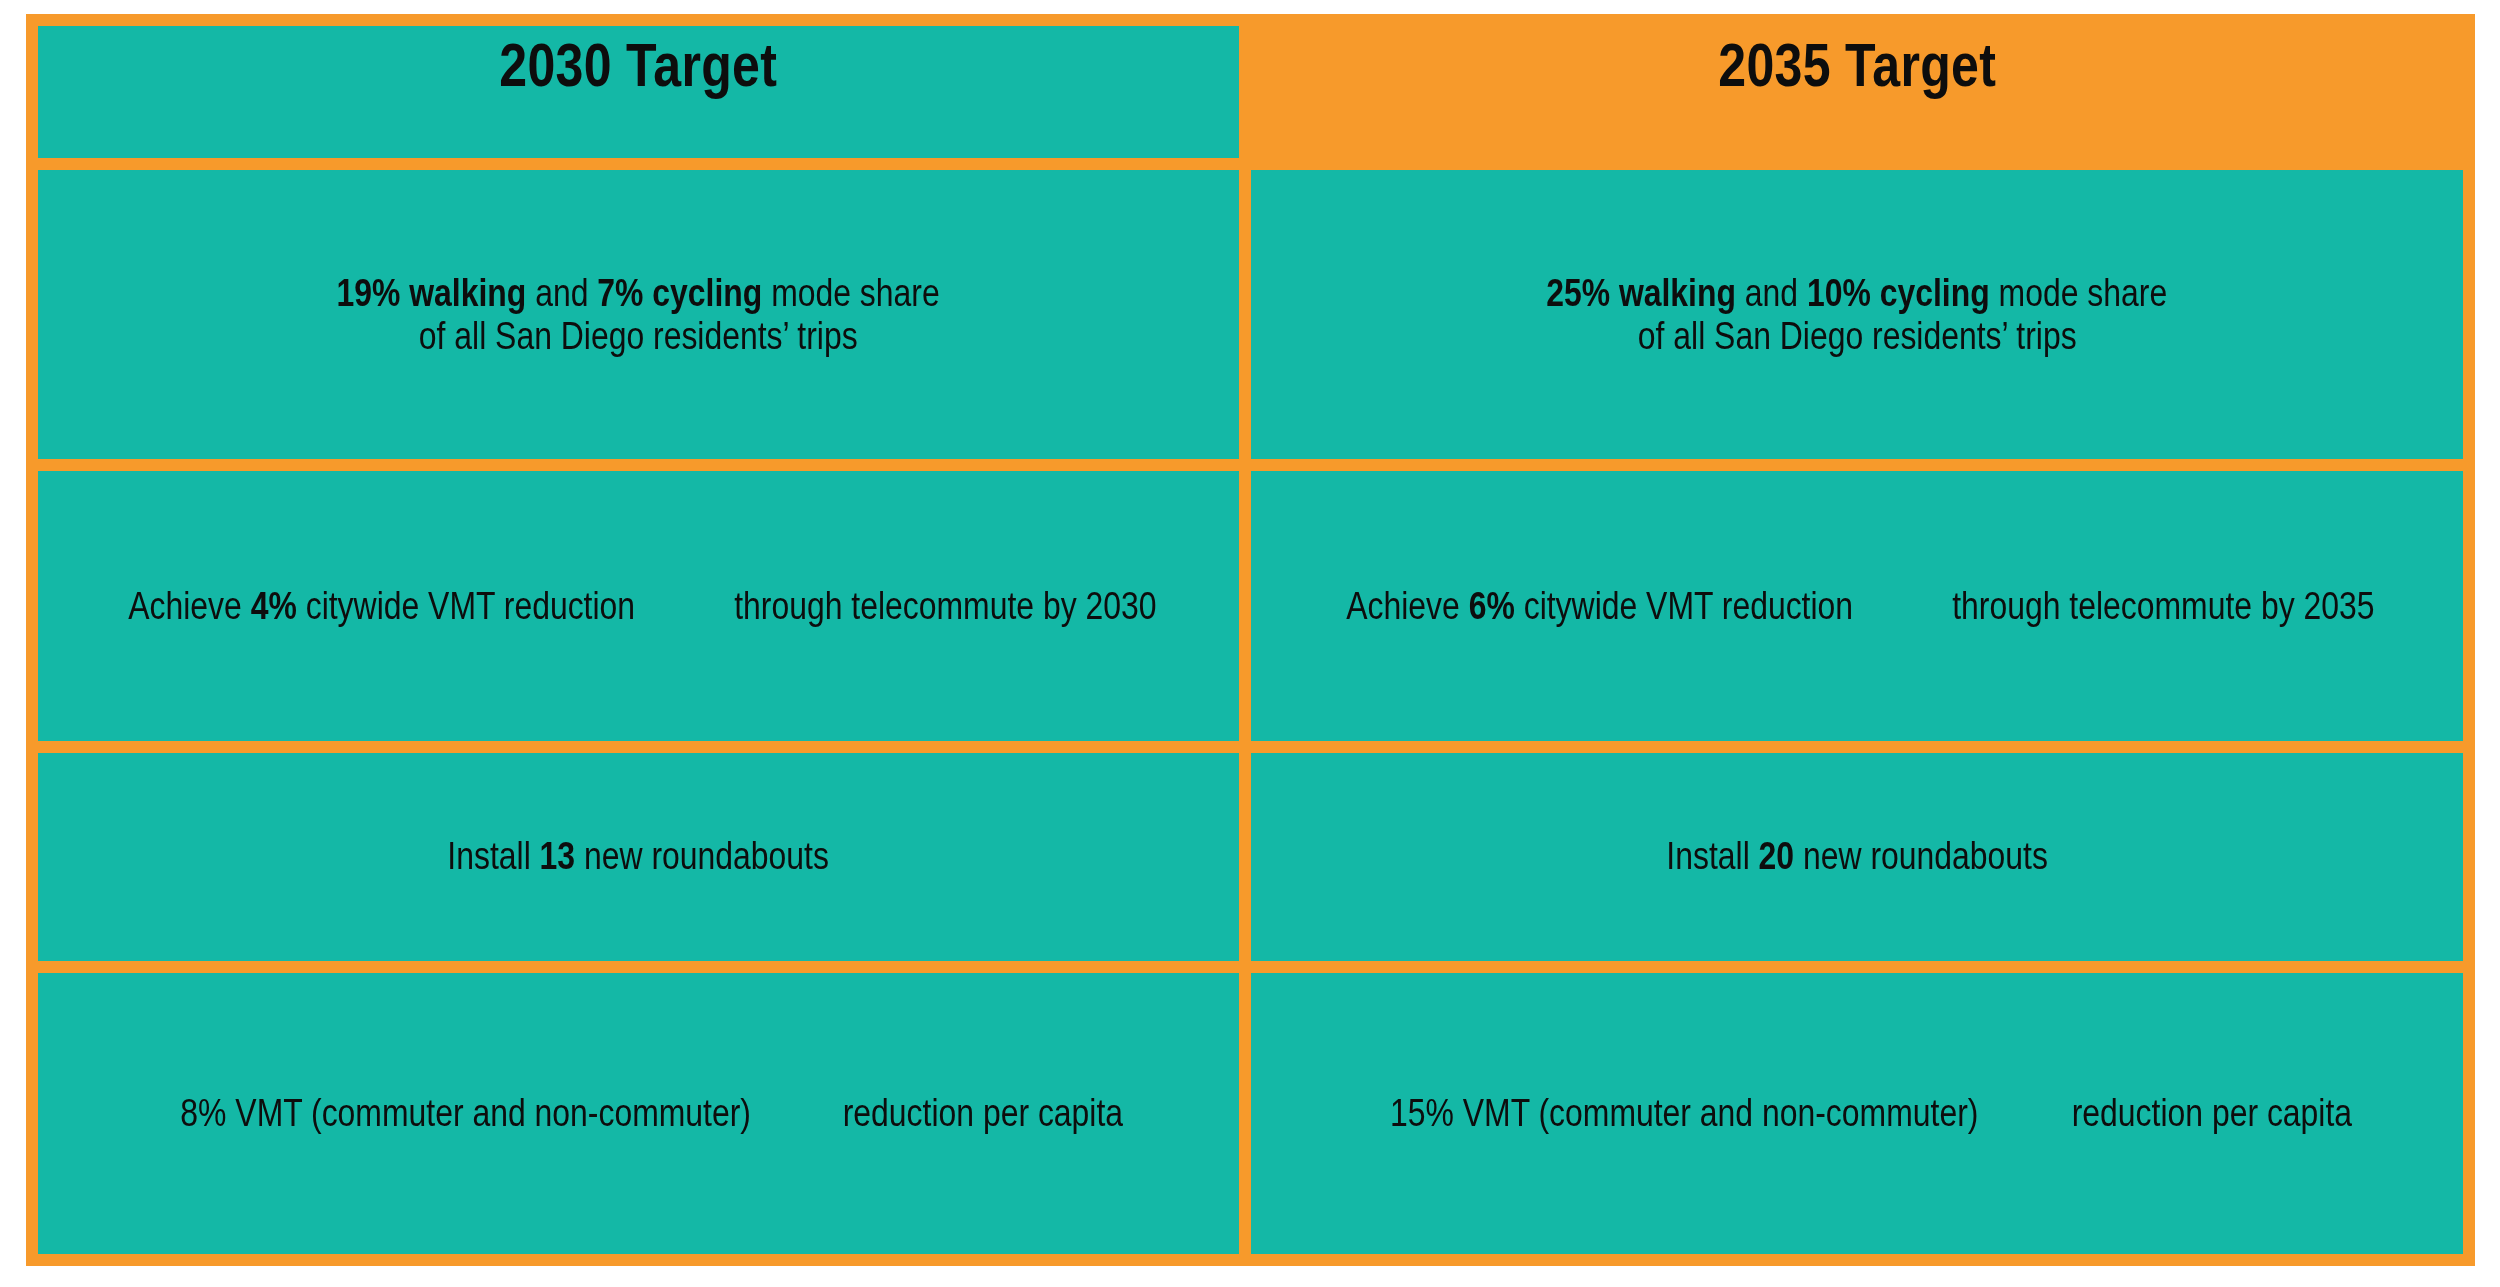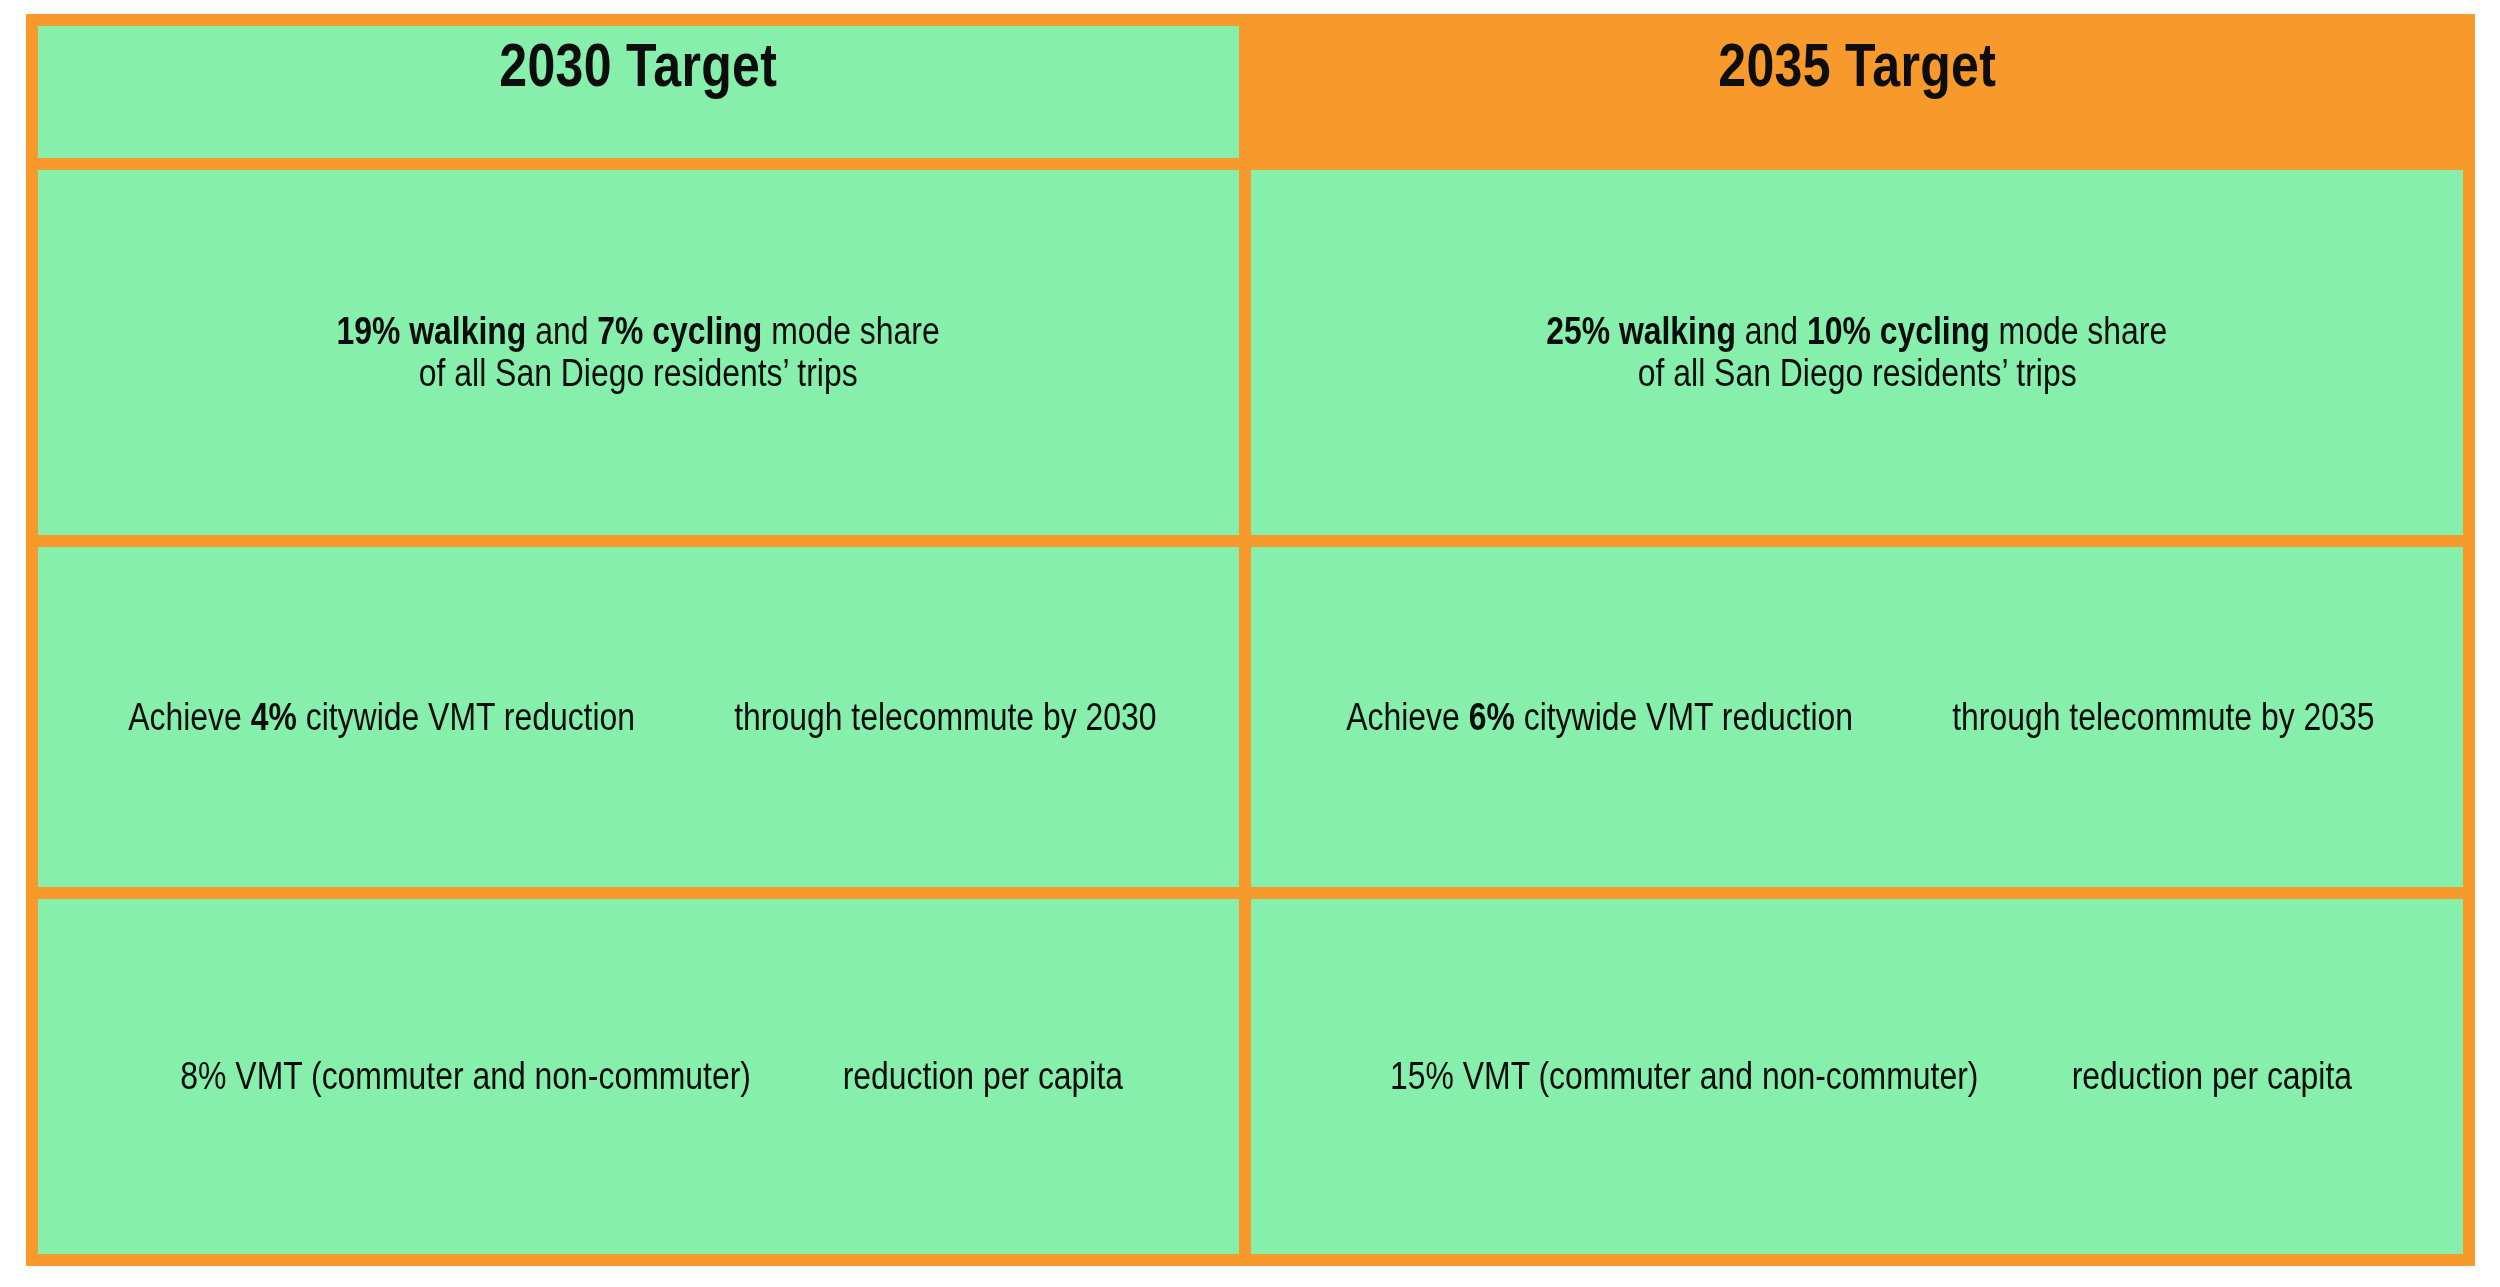--- a/index.html
+++ b/index.html
@@ -28,21 +28,21 @@
     height: 100%;
     border-collapse: separate;
     border-spacing: 0;
     table-layout: fixed;
   }
 
   table.targets td {
     box-sizing: border-box;
     text-align: center;
     vertical-align: middle;
-    background: #86efac;
+    background: #14b8a6;
     color: #0d0d0d;
     padding: 4px 28px;
   }
 
   
   .c-left   { border-left: 12px solid var(--accent); }
   .c-right  { border-right: 12px solid var(--accent); }
   .r-top    { border-top: 12px solid var(--accent); }
   .r-bottom { border-bottom: 12px solid var(--accent); }
 
@@ -115,20 +115,28 @@
         <td class="body-cell c-left c-right r-bottom">
           <div class="body-text"><span>Achieve </span><b>4%</b><span> citywide VMT reduction</span></div>
           <div class="body-text"><span>through telecommute by 2030</span></div>
         </td>
         <td class="body-cell c-right r-bottom">
           <div class="body-text"><span>Achieve </span><b>6%</b><span> citywide VMT reduction</span></div>
           <div class="body-text"><span>through telecommute by 2035</span></div>
         </td>
       </tr>
 
+      <tr class="row-4">
+        <td class="body-cell c-left c-right r-bottom">
+          <div class="body-text"><span>Install </span><b>13</b><span> new roundabouts</span></div>
+        </td>
+        <td class="body-cell c-right r-bottom">
+          <div class="body-text"><span>Install </span><b>20</b><span> new roundabouts</span></div>
+        </td>
+      </tr>
 
       <tr class="row-5">
         <td class="body-cell c-left c-right r-bottom">
           <div class="body-text"><span>8% VMT (commuter and non-commuter)</span></div>
           <div class="body-text"><span>reduction per capita</span></div>
         </td>
         <td class="body-cell c-right r-bottom">
           <div class="body-text"><span>15% VMT (commuter and non-commuter)</span></div>
           <div class="body-text"><span>reduction per capita</span></div>
         </td>

